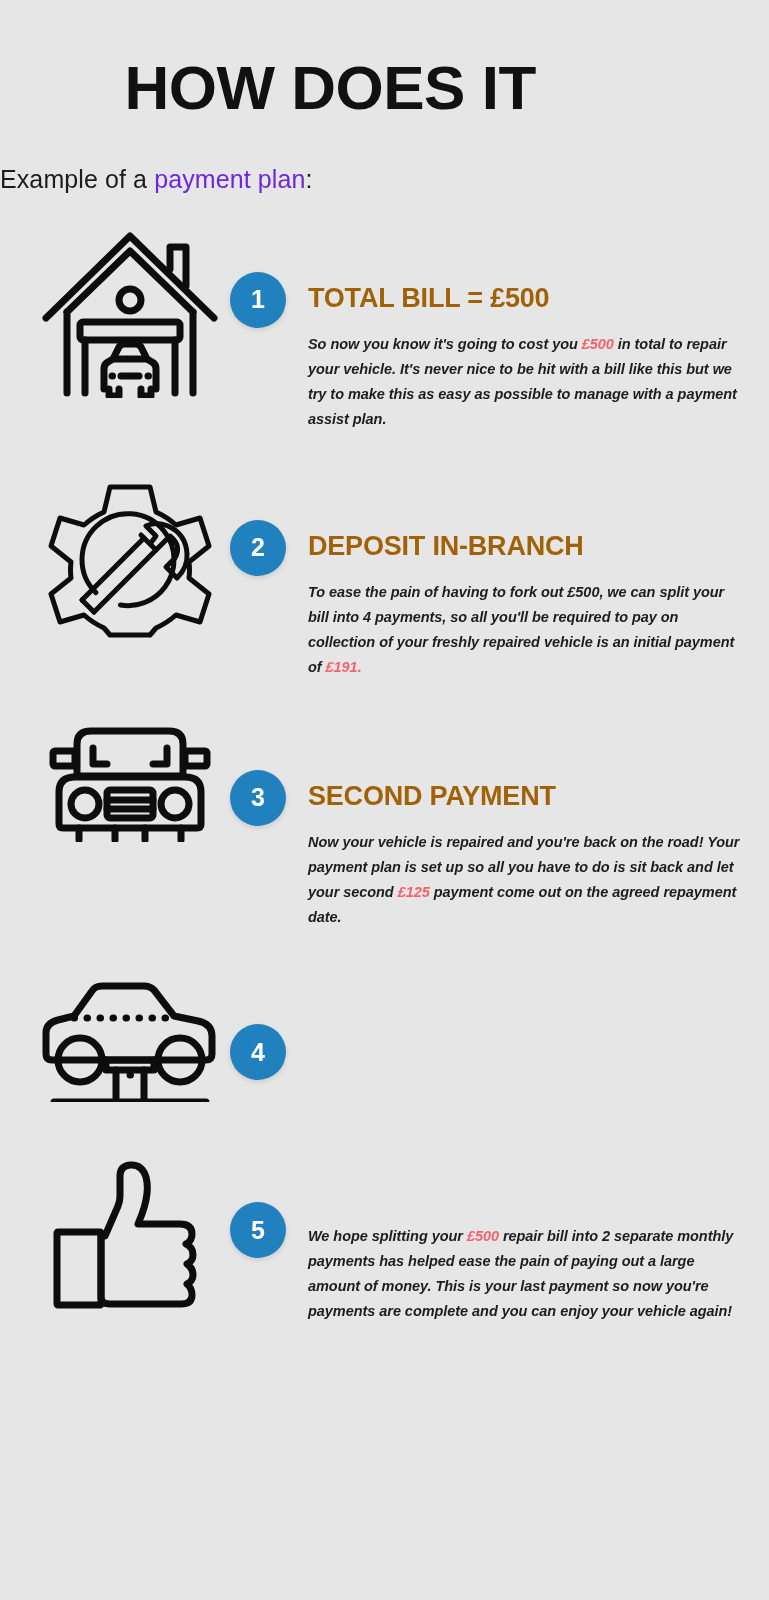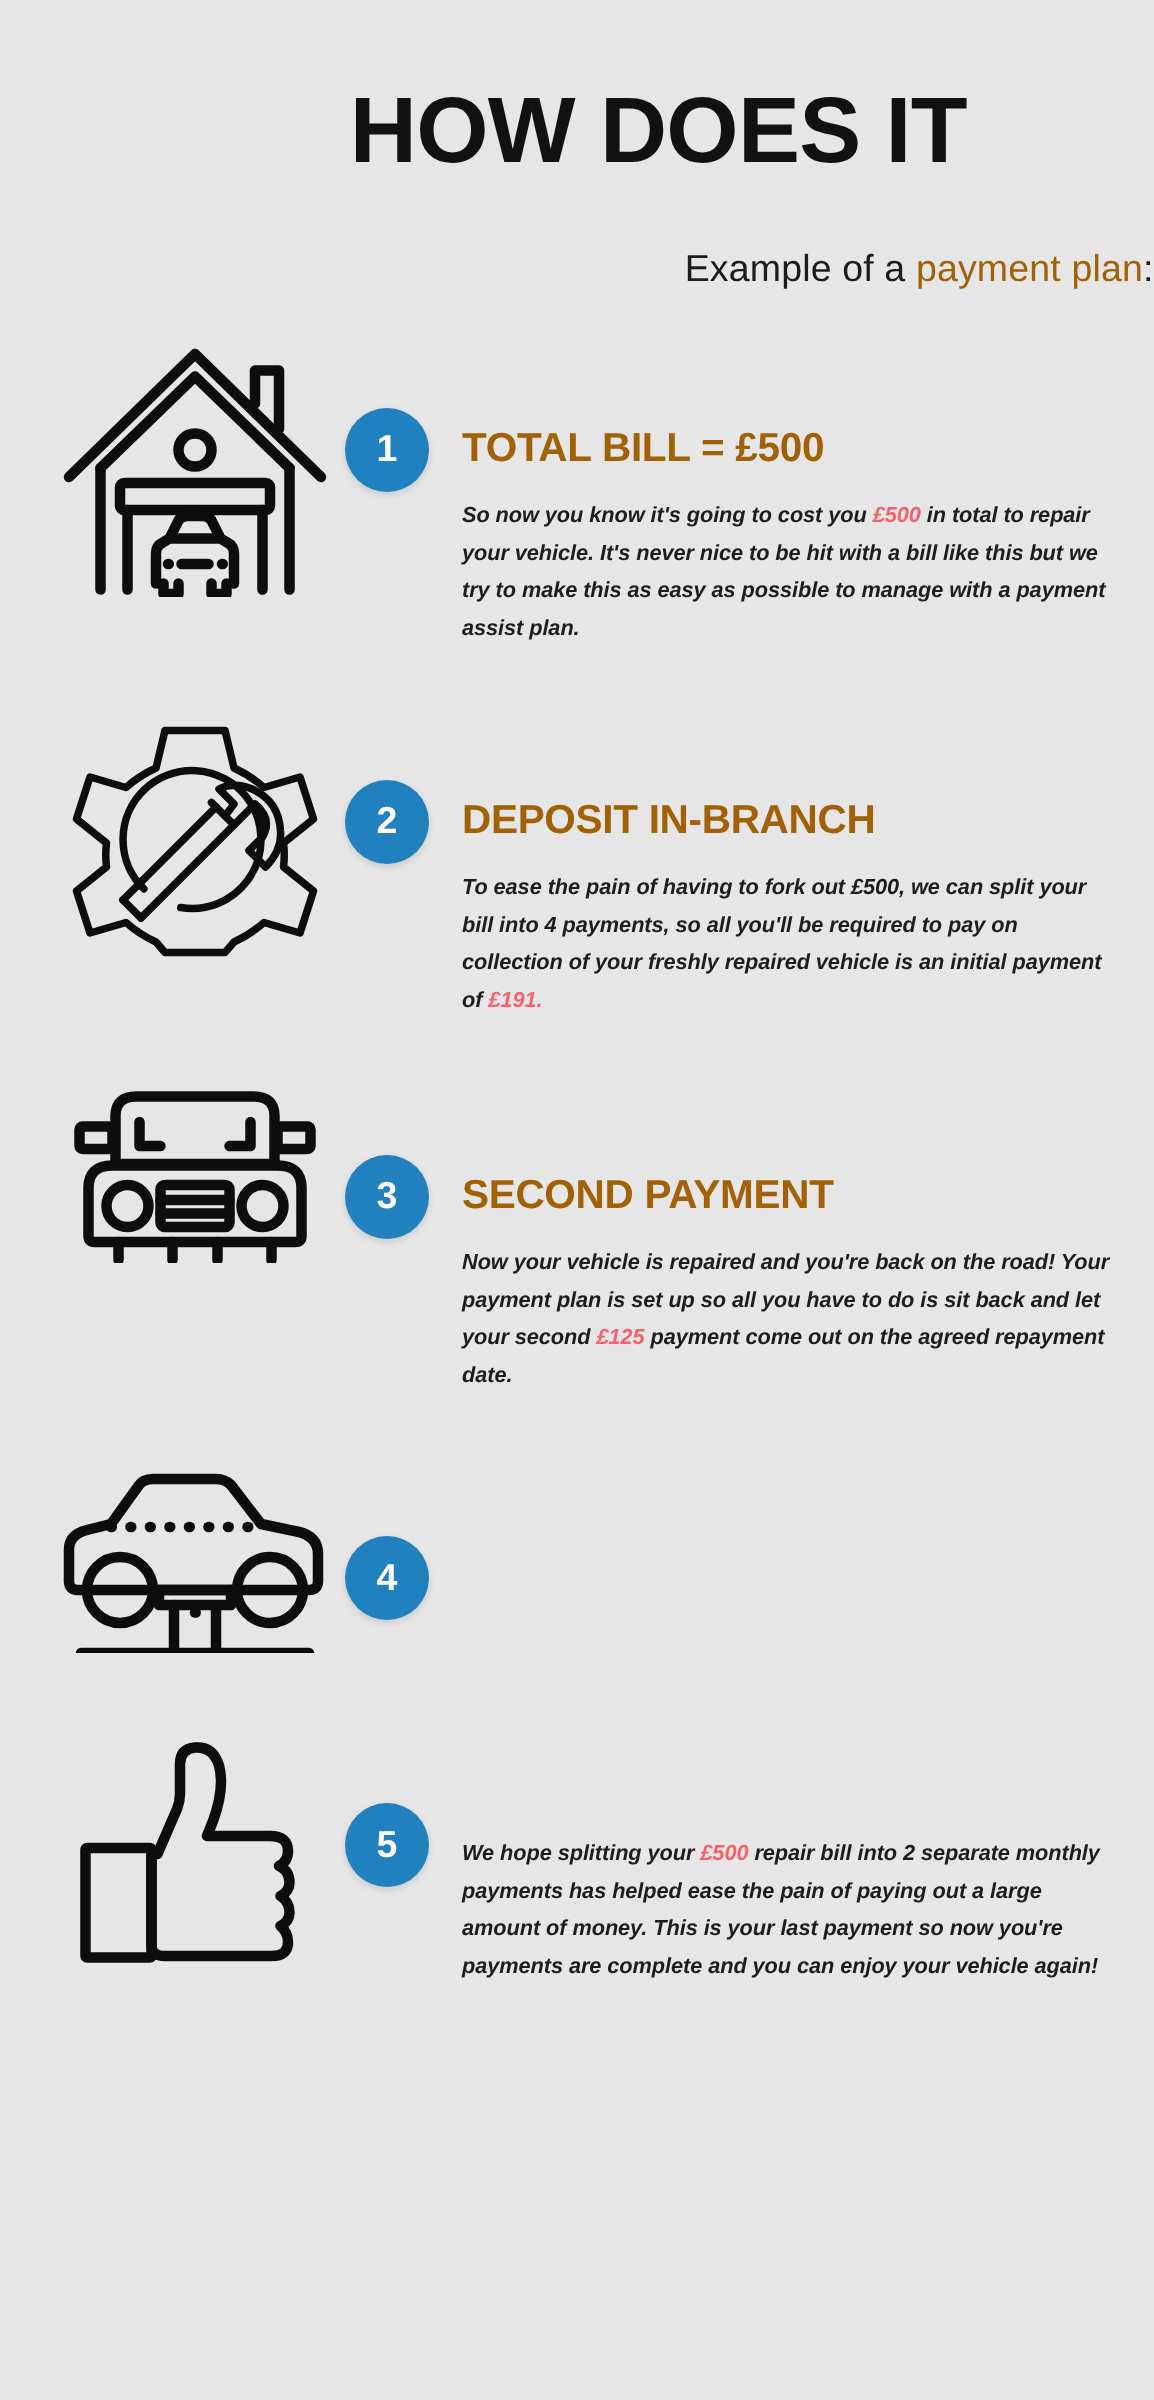--- a/index.html
+++ b/index.html
@@ -19,42 +19,42 @@
     width: 769px;
     height: 1600px;
     background: #e6e6e6;
     position: relative;
     box-sizing: border-box;
   }
 
   
   .header {
     padding-top: 58px;
-    text-align: right;
+    text-align: left;
   }
   .main-title {
     font-family: "Liberation Sans", sans-serif;
     font-weight: bold;
     font-size: 62px;
     line-height: 0.98;
     letter-spacing: -0.5px;
     color: #111111;
     margin: 0 auto;
     width: 520px;
     text-transform: uppercase;
   }
   .subtitle {
     margin-top: 46px;
     font-size: 25px;
     font-weight: normal;
     color: #1c1c1c;
     letter-spacing: 0.1px;
   }
   .subtitle .accent {
-    color: #a16207;
+    color: #6d28d9;
   }
 
   
   .steps {
     margin-top: 26px;
     padding: 0 22px 0 30px;
   }
   .step {
     display: flex;
     align-items: flex-start;

